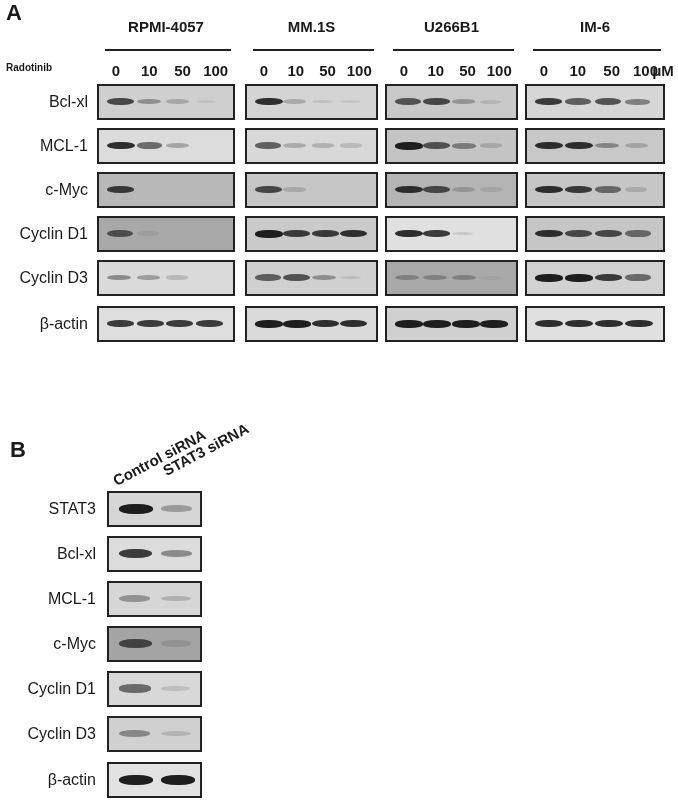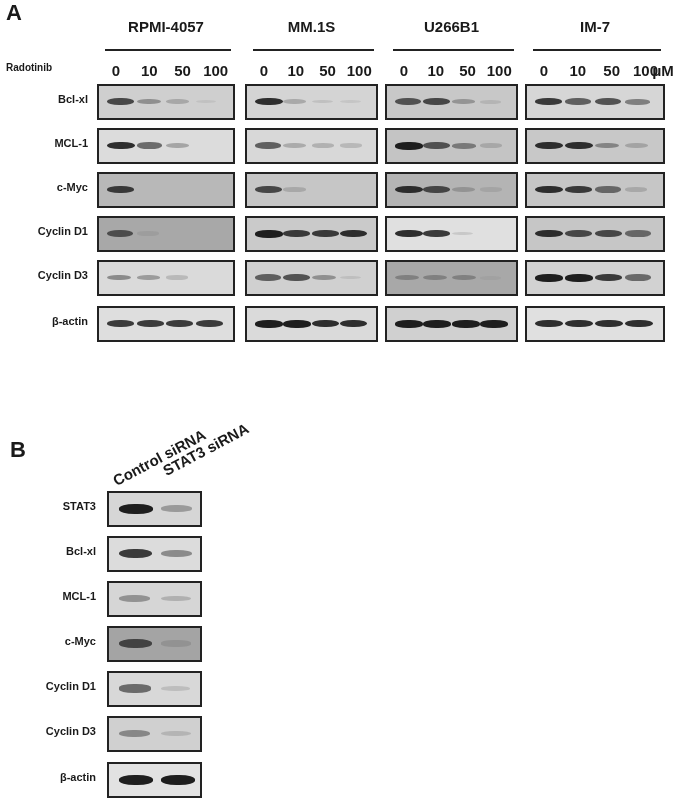--- a/index.html
+++ b/index.html
@@ -3,21 +3,21 @@
 <meta charset="utf-8">
 <style>
   html, body { margin:0; padding:0; background:#ffffff; }
   body { width:678px; height:800px; position:relative; overflow:hidden;
          font-family:"Liberation Sans", sans-serif; color:#1a1a1a; }
   .panel-letter { position:absolute; font-weight:bold; font-size:22px; }
   .cell-title { position:absolute; font-weight:bold; font-size:15px; text-align:center; }
   .cell-rule { position:absolute; height:2px; background:#222; }
   .dose-label { position:absolute; font-weight:bold; font-size:10px; }
   .dose { position:absolute; font-weight:bold; font-size:15px; text-align:center; width:30px; }
-  .row-label { position:absolute; font-weight:bold; font-size:11px; text-align:right; width:88px; }
+  .row-label { position:absolute; font-weight:normal; font-size:16px; text-align:right; width:88px; }
   .blot { position:absolute; border:2.5px solid #222; box-sizing:border-box; overflow:hidden; }
   .band { position:absolute; border-radius:45%; }
   .rot-label { position:absolute; font-weight:bold; font-size:15px; transform-origin:left bottom; transform:rotate(-28deg); white-space:nowrap; }
 </style>
 </head>
 <body>
 
 <div id="root">
   <div class="panel-letter" style="left:6px;top:0px;">A</div>
   <div class="dose-label" style="left:6px;top:62px;">Radotinib</div>
@@ -33,21 +33,21 @@
       <div class="dose" style="left:249px;top:62px;">0</div>
       <div class="dose" style="left:280.7647058823529px;top:62px;">10</div>
       <div class="dose" style="left:312.52941176470586px;top:62px;">50</div>
       <div class="dose" style="left:344.29411764705884px;top:62px;">100</div>
       <div class="cell-title" style="left:385px;top:18px;width:133px;">U266B1</div>
       <div class="cell-rule" style="left:393px;top:49px;width:121px;"></div>
       <div class="dose" style="left:389px;top:62px;">0</div>
       <div class="dose" style="left:420.7647058823529px;top:62px;">10</div>
       <div class="dose" style="left:452.52941176470586px;top:62px;">50</div>
       <div class="dose" style="left:484.29411764705884px;top:62px;">100</div>
-      <div class="cell-title" style="left:525px;top:18px;width:140px;">IM-7</div>
+      <div class="cell-title" style="left:525px;top:18px;width:140px;">IM-6</div>
       <div class="cell-rule" style="left:533px;top:49px;width:128px;"></div>
       <div class="dose" style="left:529px;top:62px;">0</div>
       <div class="dose" style="left:562.8235294117648px;top:62px;">10</div>
       <div class="dose" style="left:596.6470588235294px;top:62px;">50</div>
       <div class="dose" style="left:630.4705882352941px;top:62px;">100</div>
       <div class="dose" style="left:650px;top:62px;width:26px;">μM</div>
       <div class="row-label" style="left:0px;top:93px;">Bcl-xl</div>
       <div class="blot" style="left:97px;top:84px;width:138px;height:36px;background:#cfcfcf;">
         <div class="band" style="left:8px;top:11.875px;width:26.8px;height:7.25px;background:rgba(53,53,53,0.8875);"></div>
         <div class="band" style="left:37.5px;top:12.75px;width:24px;height:5.5px;background:rgba(105,105,105,0.625);"></div>

